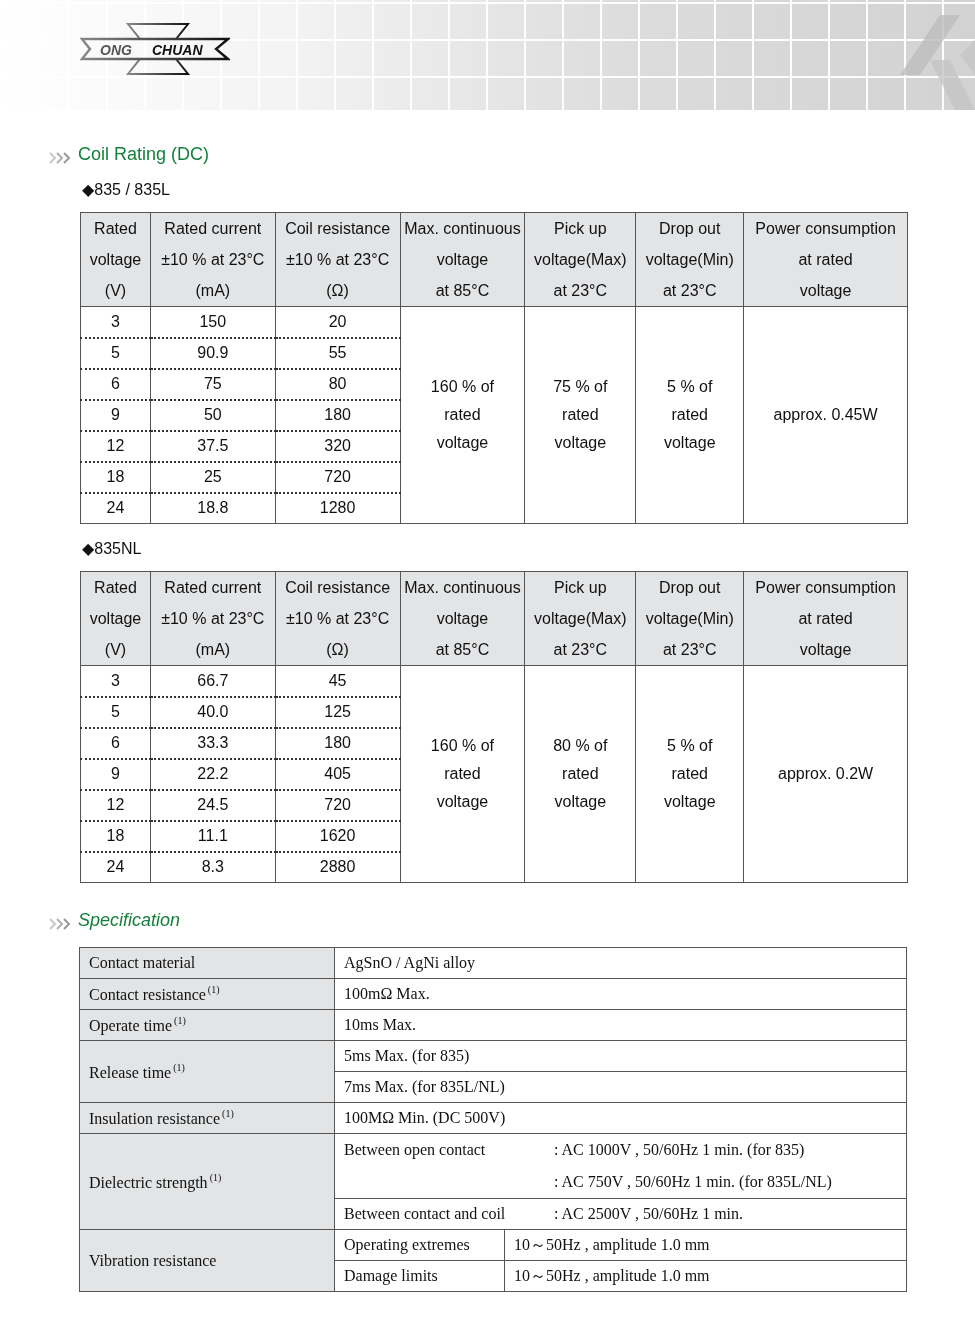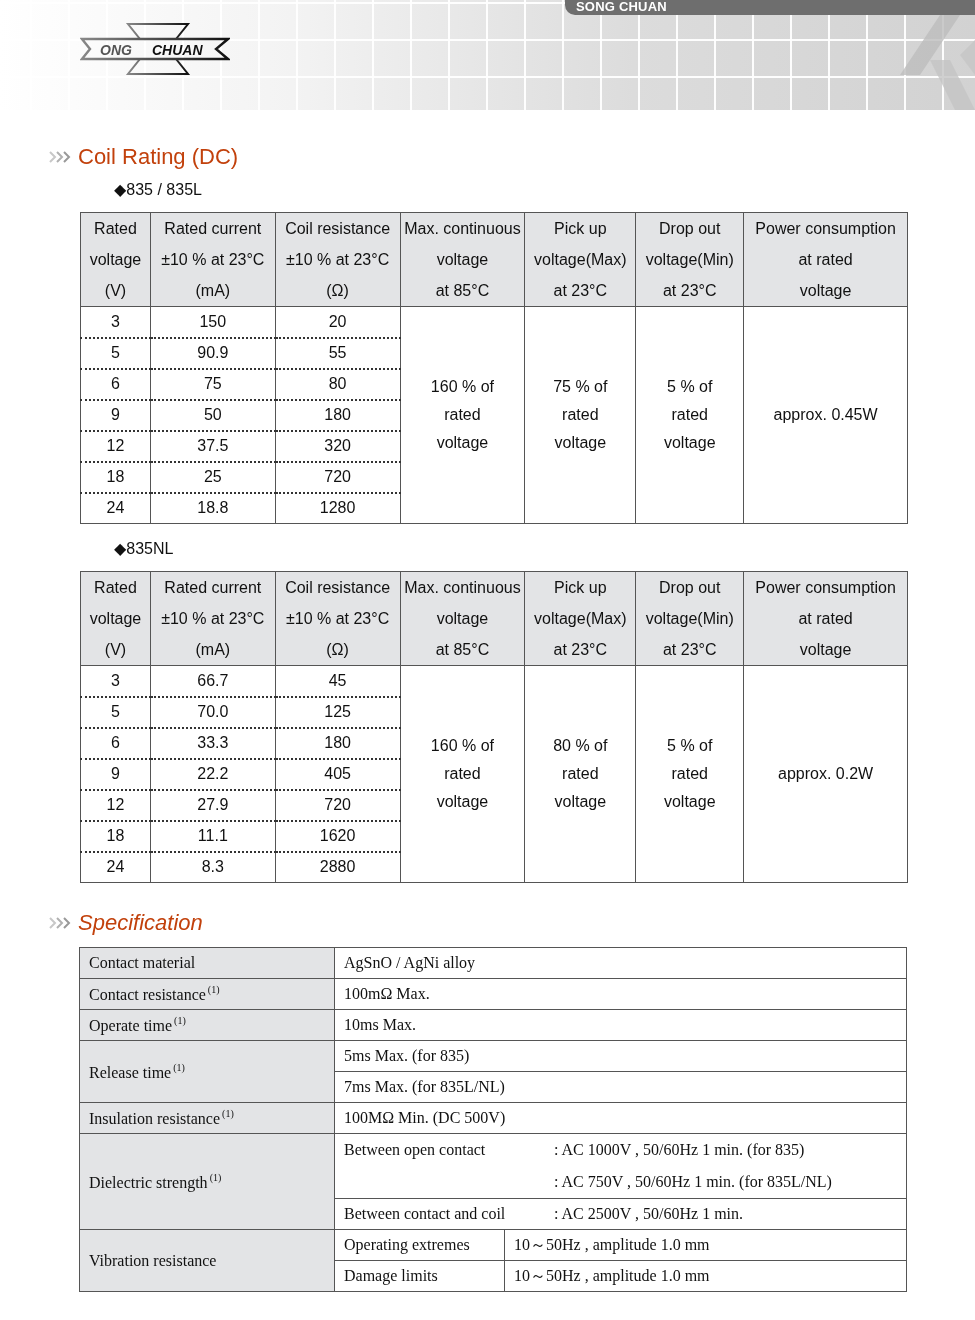--- a/index.html
+++ b/index.html
@@ -34,26 +34,26 @@
     color: #6e6e6e; line-height: 94px; letter-spacing: -3px;
     font-family: "Liberation Sans", sans-serif;
   }
   .chevron-deco {
     position: absolute; left: 900px; top: 15px; width: 75px; height: 95px;
   }
   .logo { position: absolute; left: 80px; top: 22px; width: 150px; height: 54px; }
 
   
   .section-title {
-    position: absolute; left: 48px; font-size: 22px; color: #c2410c;
-    display: flex; align-items: center;
+    position: absolute; left: 48px; font-size: 18px; color: #15803d;
+    display: flex; align-items: flex-end;
   }
   .section-title .arr { width: 26px; height: 14px; margin-right: 4px; }
   .sub-title {
-    position: absolute; left: 82px; font-size: 16px; color: #111; margin-left: 32px;
+    position: absolute; left: 82px; font-size: 16px; color: #111;
   }
 
   
   table { border-collapse: collapse; position: absolute; padding-left: 12px; }
   .coil { left: 80px; width: 828px; font-size: 16px; }
   .coil th, .coil td {
     border: 1px solid #555; text-align: center; font-weight: normal;
     padding: 0; color: #111;
   }
   .coil th { background: #e3e4e6; line-height: 31px; height: 94px; vertical-align: middle; }
@@ -74,23 +74,20 @@
 </head>
 <body>
 
 <div class="header">
   <div class="grid"></div>
   <svg class="chevron-deco" viewBox="0 0 75 95">
     <polygon points="40,0 60,0 20,60 0,60" fill="#bdbdbd" opacity="0.8"></polygon>
     <polygon points="30,45 50,45 75,95 55,95" fill="#c4c4c4" opacity="0.8"></polygon>
     <polygon points="60,40 75,25 75,60" fill="#c8c8c8"></polygon>
   </svg>
-  <div class="brand-bar">
-    <span>SONG CHUAN</span>
-  </div>
   <svg class="logo" viewBox="0 0 150 54">
     <defs>
       <linearGradient id="lg" x1="0" x2="1">
         <stop offset="0" stop-color="#888"></stop>
           <stop offset="1" stop-color="#111"></stop>
       </linearGradient>
     </defs>
     <polygon points="48,2 108,2 96,17 60,17" fill="none" stroke="url(#lg)" stroke-width="2"></polygon>
     <polygon points="60,37 96,37 108,52 48,52" fill="none" stroke="url(#lg)" stroke-width="2"></polygon>
     <polygon points="2,17 148,17 136,27 148,37 2,37 10,27" fill="none" stroke="url(#lg)" stroke-width="2.4"></polygon>
@@ -282,36 +279,36 @@
         </td>
       <td rowspan="7" class="merged">
           <div>5 % of</div>
           <div>rated</div>
           <div>voltage</div>
         </td>
       <td rowspan="7" class="merged">approx. 0.2W</td>
     </tr>
     <tr>
       <td class="dv">5</td>
-      <td class="dv">70.0</td>
+      <td class="dv">40.0</td>
       <td class="dv">125</td>
     </tr>
     <tr>
       <td class="dv">6</td>
       <td class="dv">33.3</td>
       <td class="dv">180</td>
     </tr>
     <tr>
       <td class="dv">9</td>
       <td class="dv">22.2</td>
       <td class="dv">405</td>
     </tr>
     <tr>
       <td class="dv">12</td>
-      <td class="dv">27.9</td>
+      <td class="dv">24.5</td>
       <td class="dv">720</td>
     </tr>
     <tr>
       <td class="dv">18</td>
       <td class="dv">11.1</td>
       <td class="dv">1620</td>
     </tr>
     <tr>
       <td class="dv">24</td>
       <td class="dv">8.3</td>

